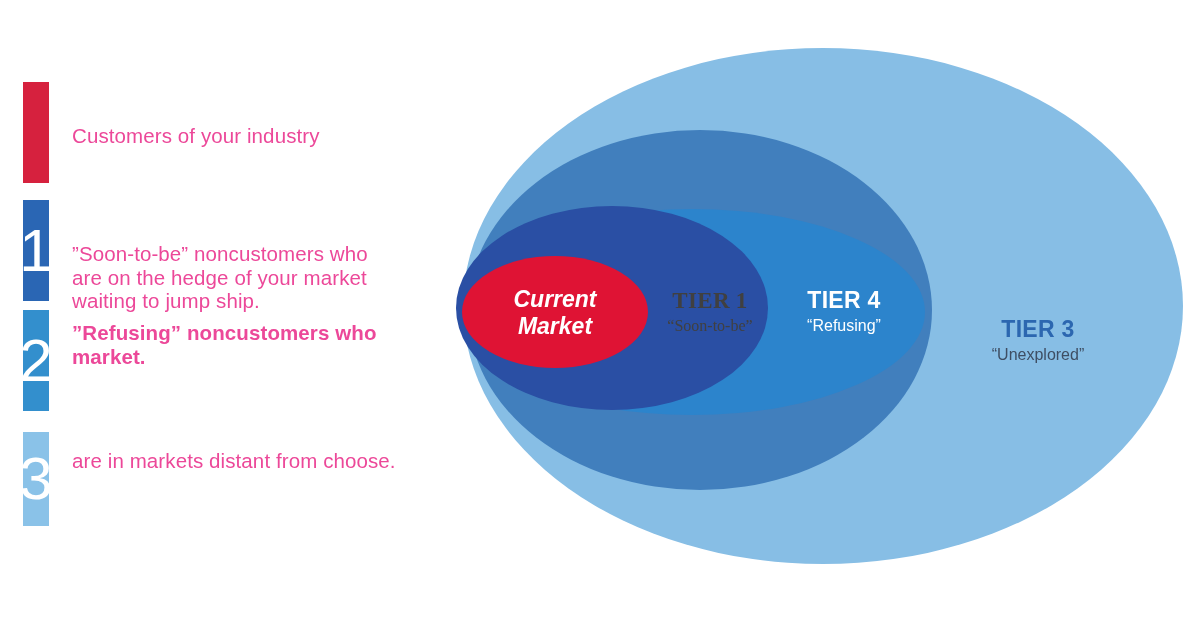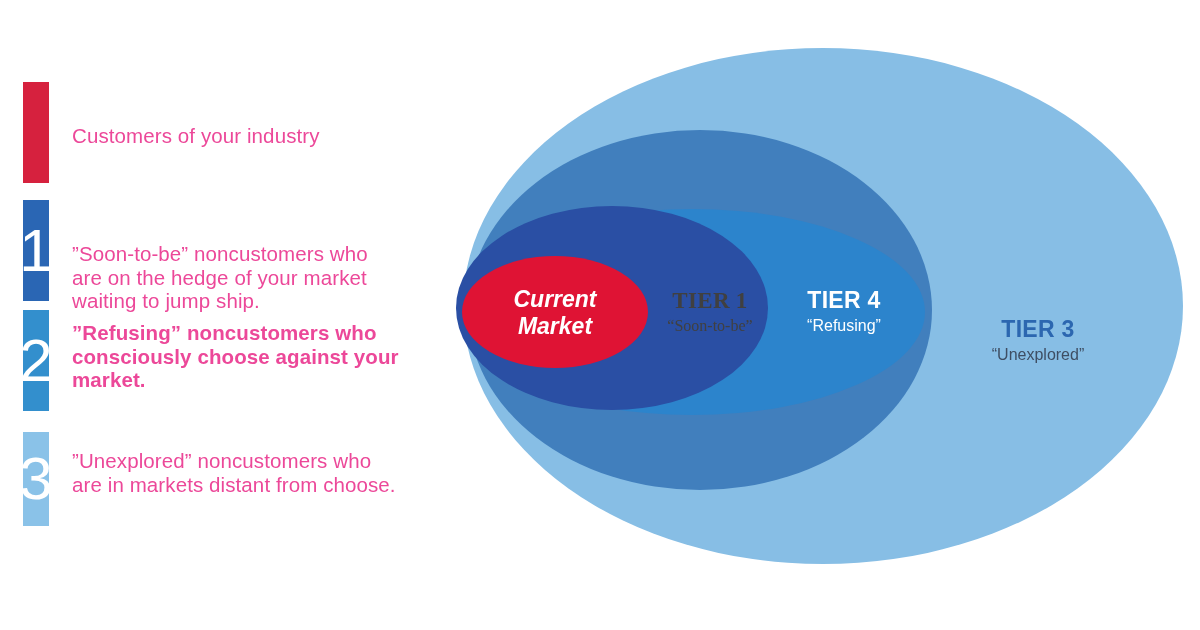--- a/index.html
+++ b/index.html
@@ -57,29 +57,27 @@
       <div>”Soon-to-be” noncustomers who</div>
       <div>are on the hedge of your market</div>
       <div>waiting to jump ship.</div>
     </div>
 
     <div class="bar bar-medium">
       <span class="bar-num">2</span>
     </div>
     <div class="legend-text lt-3">
       <div>”Refusing” noncustomers who</div>
-      <div>consciously choose against your</div>
       <div>market.</div>
     </div>
 
     <div class="bar bar-light">
       <span class="bar-num">3</span>
     </div>
     <div class="legend-text lt-4">
-      <div>”Unexplored” noncustomers who</div>
       <div>are in markets distant from choose.</div>
     </div>
 
   </div>
 
   <div>
     <div class="ellipse e-tier3"></div>
     <div class="ellipse e-tier2o"></div>
     <div class="ellipse e-tier2"></div>
     <div class="ellipse e-tier1"></div>

